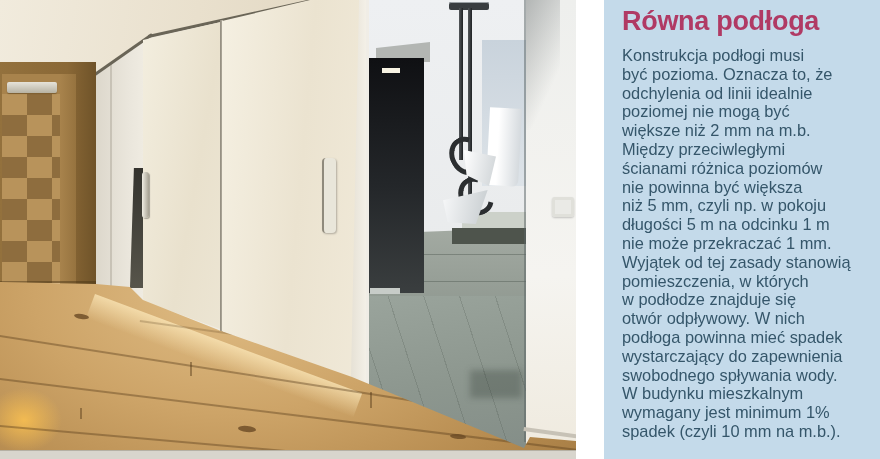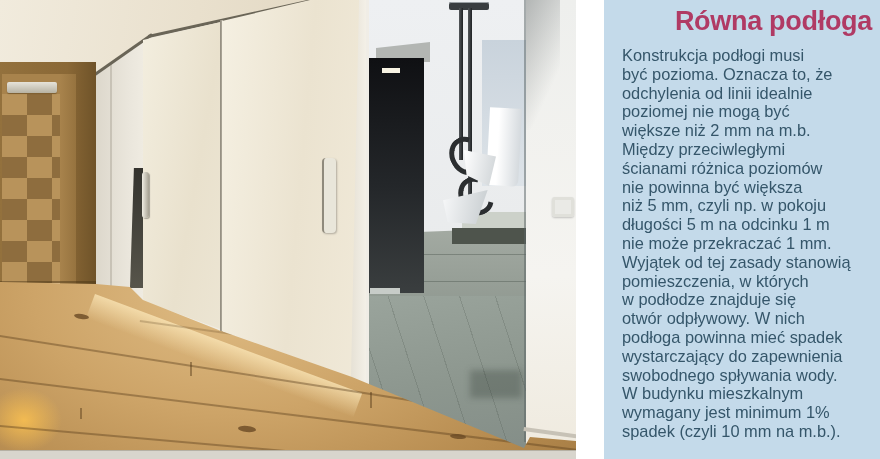--- a/index.html
+++ b/index.html
@@ -123,21 +123,21 @@
   .pe3{left:80px;top:138px;height:11px;}
   .knot{background:#6a4a24;border-radius:50%;opacity:.8;}
   .knot1{left:74px;top:44px;width:15px;height:5px;transform:rotate(9deg);}
   .knot2{left:238px;top:156px;width:18px;height:6px;transform:rotate(6deg);}
   .knot3{left:450px;top:164px;width:16px;height:5px;transform:rotate(5deg);}
   .bottom-strip{left:0;top:450px;width:576px;height:9px;background:#d8d5cd;border-top:1px solid #b5b0a4;}
   
   .info-panel{position:absolute;left:604px;top:0;width:276px;height:459px;
     background:var(--panel-bg,#c4daea);}
   .info-title{position:absolute;left:18px;top:6px;width:250px;
-    font-size:27px;font-weight:700;letter-spacing:-0.3px;color:var(--title-color,#b03a64);text-align:right;}
+    font-size:27px;font-weight:700;letter-spacing:-0.3px;color:var(--title-color,#b03a64);}
   .info-body{position:absolute;left:18px;top:46px;width:250px;
     font-size:16.4px;line-height:18.8px;color:var(--body-color,#35566a);white-space:pre-line;}
 </style>
 </head>
 <body>
 
 <div class="page">
 
   <div class="photo">
     <div class="wall-corner"></div>

